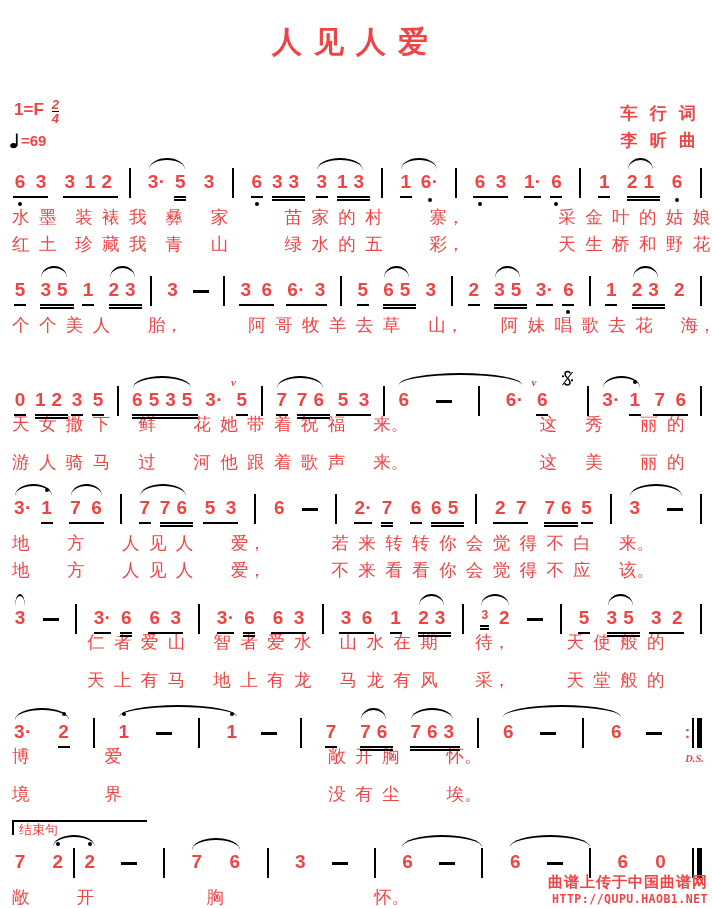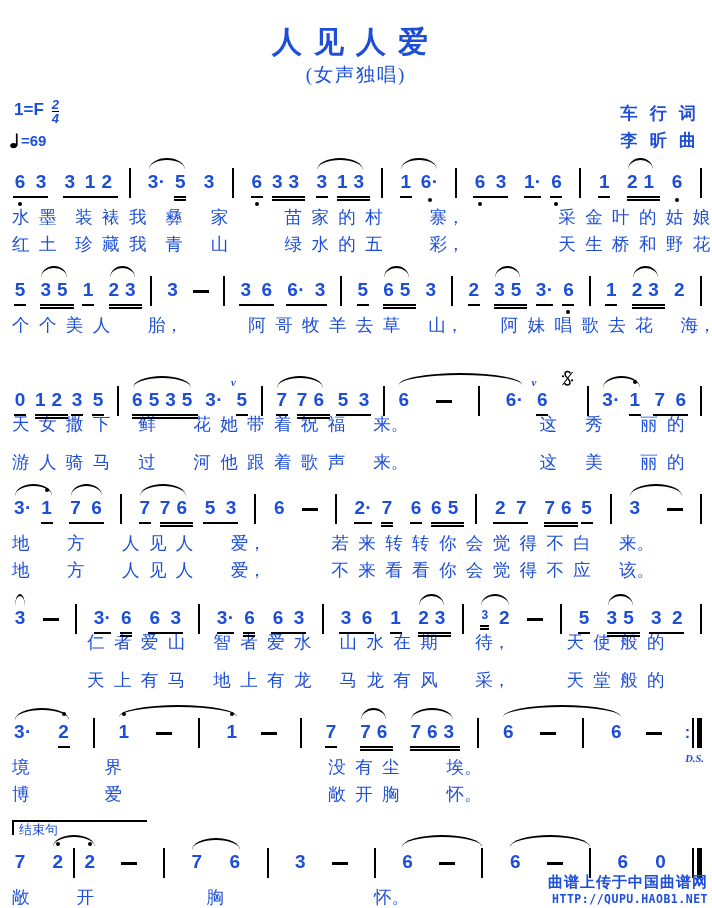--- a/index.html
+++ b/index.html
@@ -1,16 +1,16 @@
 <!DOCTYPE html>
 <html><head>
 <meta charset="utf-8">
 <style>
   html,body{margin:0;padding:0;background:#fff;}
-  .page{position:relative;width:712px;height:908px;background:#fff;color:#1d4ed8;overflow:hidden;
+  .page{position:relative;width:712px;height:908px;background:#fff;color:#ef4444;overflow:hidden;
         font-family:"Liberation Sans",sans-serif;}
   .title{position:absolute;top:22px;left:0;width:100%;text-align:center;
          font:bold 30px "Liberation Serif",serif;letter-spacing:12px;}
   .subtitle{position:absolute;top:62px;left:0;width:100%;text-align:center;
             font:19px "Liberation Serif",serif;letter-spacing:2px;}
   .keysig{position:absolute;left:14px;top:100px;font:bold 17px "Liberation Sans",sans-serif;
           display:flex;align-items:flex-start;gap:8px;}
   .frac{display:inline-flex;flex-direction:column;font:bold 13px "Liberation Sans",sans-serif;
         line-height:13px;text-align:center;margin-top:-2px;}
   .frac .den{border-top:1.6px solid #000;}
@@ -53,21 +53,20 @@
   .lyr.first{margin-top:11px;}
   .endbr{position:absolute;top:-28px;left:0;width:128px;height:12px;
          border-top:2px solid #000;border-left:2px solid #000;
          font:13px "Liberation Serif",serif;line-height:13px;padding:1px 0 0 5px;}
 </style>
 </head>
 <body>
 
 <div class="page">
   <div class="title">人见人爱</div>
-  <div class="subtitle">(女声独唱)</div>
 
   <div class="keysig">
     <span>1=F</span>
     <span class="frac">
       <i>2</i>
       <i class="den">4</i>
     </span>
   </div>
 
   <div class="temporow">
@@ -415,22 +414,22 @@
             <span class="tok">6</span>
           </span>
           <span class="dash"></span>
           <span class="rep">
             <span class="rc">:</span>
             <span class="thin"></span>
             <span class="thick"></span>
             <span class="ds">D.S.</span>
           </span>
         </div>
+        <div class="lyr">博        爱                      敞 开 胸     怀。</div>
         <div class="lyr first">境        界                      没 有 尘     埃。</div>
-        <div class="lyr">博        爱                      敞 开 胸     怀。</div>
       </div>
       <div class="sys sys7">
         <div class="endbr">结束句</div>
         <div class="notes">
           <span class="grp">
             <span class="tok">7</span>
           </span>
           <span class="grp arc">
             <span class="tok">2<i class="dot" style="top: -9px;"></i></span>
             <span class="bar"></span>

